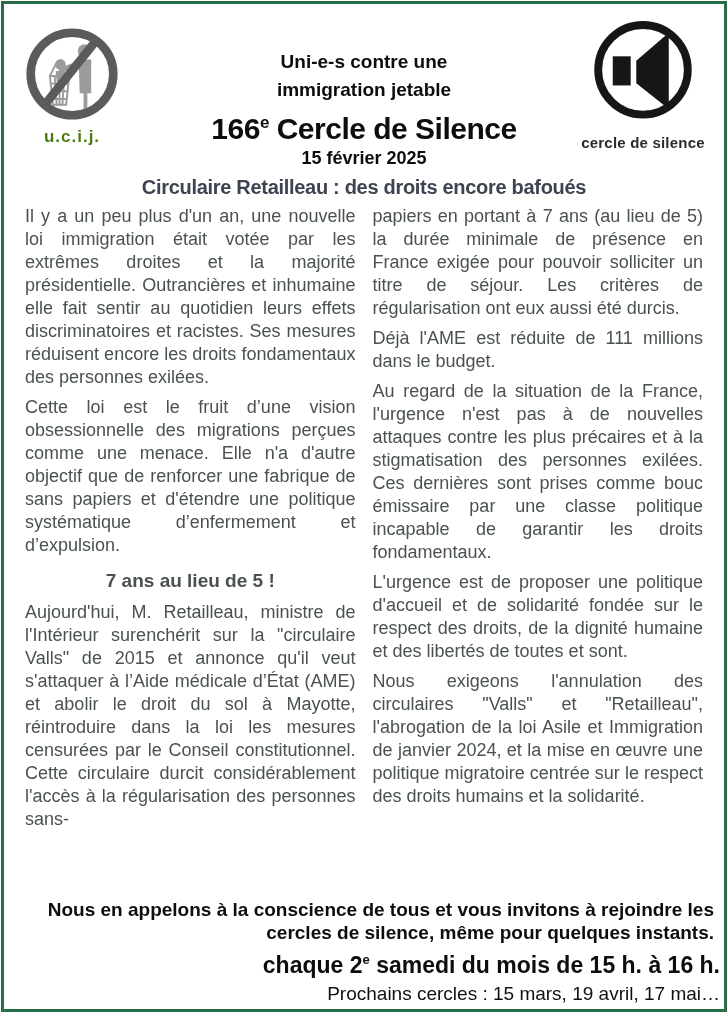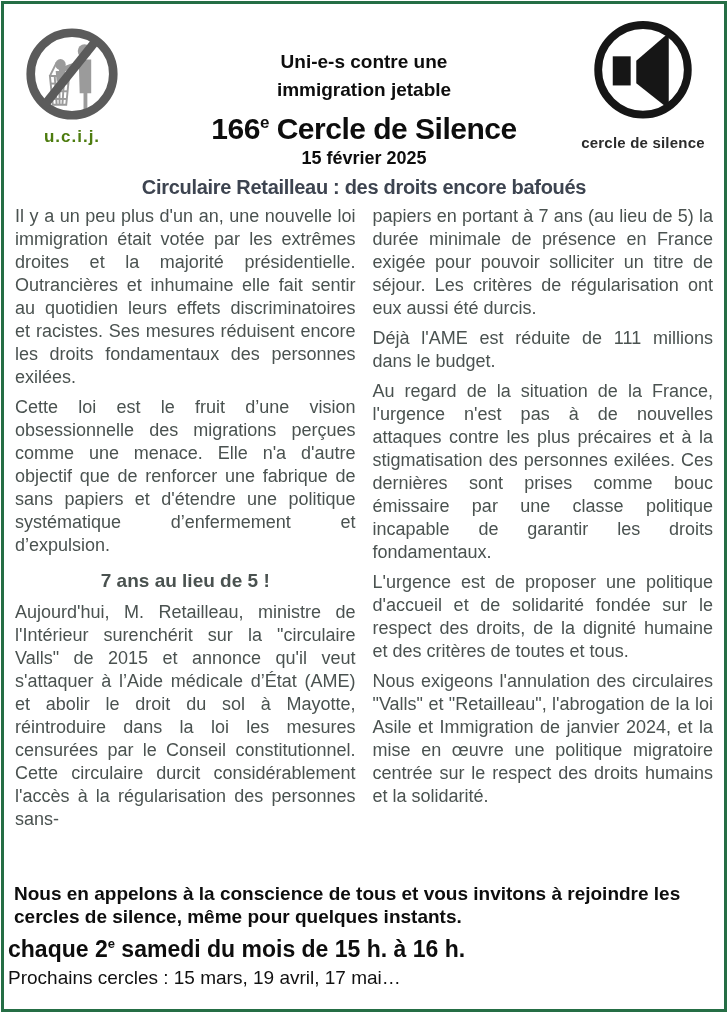--- a/index.html
+++ b/index.html
@@ -42,34 +42,34 @@
   .event-date{font-size:18px;font-weight:bold;margin-top:3px;}
   
   .headline{
     text-align:center;font-size:20px;font-weight:bold;
     color:var(--headline-text);letter-spacing:-.3px;
     margin:4px 0 6px 0;
   }
   
   .columns{
     display:flex;gap:17px;
-    padding:0 15px;
+    padding:0 25px;
     color:var(--body-text);
     font-size:18px;line-height:23px;
     text-align:justify;
   }
   .col{flex:1 1 0;min-width:0;}
   .col p{margin:0 0 7px 0;}
   .subhead{
     font-weight:bold;font-size:19px;
     margin:12px 0 9px 0;
     text-align:center;
   }
   
-  .footer{position:absolute;left:8px;right:8px;bottom:24px;text-align:left;margin-top:40px;}
+  .footer{position:absolute;left:8px;right:8px;bottom:8px;text-align:right;margin-top:40px;}
   .appeal{
     font-size:19px;font-weight:bold;color:var(--ink);
     line-height:1.22;max-width:700px;margin:0 auto;
   }
   .venue{font-size:23px;font-weight:bold;color:var(--ink);line-height:1.3;margin-top:7px;}
   .venue sup{font-size:13px;}
   .next-dates{font-size:19px;color:#111;margin-top:2px;}
 </style>
 </head>
 <body>
@@ -140,21 +140,21 @@
     <div class="col">
       <p>Il y a un peu plus d'un an, une nouvelle loi immigration était votée par les extrêmes droites et la majorité présidentielle. Outrancières et inhumaine elle fait sentir au quotidien leurs effets discriminatoires et racistes. Ses mesures réduisent encore les droits fondamentaux des personnes exilées.</p>
       <p>Cette loi est le fruit d’une vision obsessionnelle des migrations perçues comme une menace. Elle n'a d'autre objectif que de renforcer une fabrique de sans papiers et d'étendre une politique systématique d’enfermement et d’expulsion.</p>
       <div class="subhead">7 ans au lieu de 5 !</div>
       <p>Aujourd'hui, M. Retailleau, ministre de l'Intérieur surenchérit sur la "circulaire Valls" de 2015 et annonce qu'il veut s'attaquer à l’Aide médicale d’État (AME) et abolir le droit du sol à Mayotte, réintroduire dans la loi les mesures censurées par le Conseil constitutionnel. Cette circulaire durcit considérablement l'accès à la régularisation des personnes sans-</p>
     </div>
     <div class="col">
       <p>papiers en portant à 7 ans (au lieu de 5) la durée minimale de présence en France exigée pour pouvoir solliciter un titre de séjour. Les critères de régularisation ont eux aussi été durcis.</p>
       <p>Déjà l'AME est réduite de 111 millions dans le budget.</p>
       <p>Au regard de la situation de la France, l'urgence n'est pas à de nouvelles attaques contre les plus précaires et à la stigmatisation des personnes exilées. Ces dernières sont prises comme bouc émissaire par une classe politique incapable de garantir les droits fondamentaux.</p>
-      <p>L'urgence est de proposer une politique d'accueil et de solidarité fondée sur le respect des droits, de la dignité humaine et des critères de toutes et tous.</p>
+      <p>L'urgence est de proposer une politique d'accueil et de solidarité fondée sur le respect des droits, de la dignité humaine et des libertés de toutes et sont.</p>
       <p>Nous exigeons l'annulation des circulaires "Valls" et "Retailleau", l'abrogation de la loi Asile et Immigration de janvier 2024, et la mise en œuvre une politique migratoire centrée sur le respect des droits humains et la solidarité.</p>
     </div>
   </div>
 
   <div class="footer">
     <div class="appeal">Nous en appelons à la conscience de tous et vous invitons à rejoindre les cercles de silence, même pour quelques instants.</div>
     <div class="venue">
       <div><span>chaque 2</span><sup>e</sup><span> samedi du mois de 15 h. à 16 h.</span></div>
     </div>
     <div class="next-dates">Prochains cercles : 15 mars, 19 avril, 17 mai…</div>

